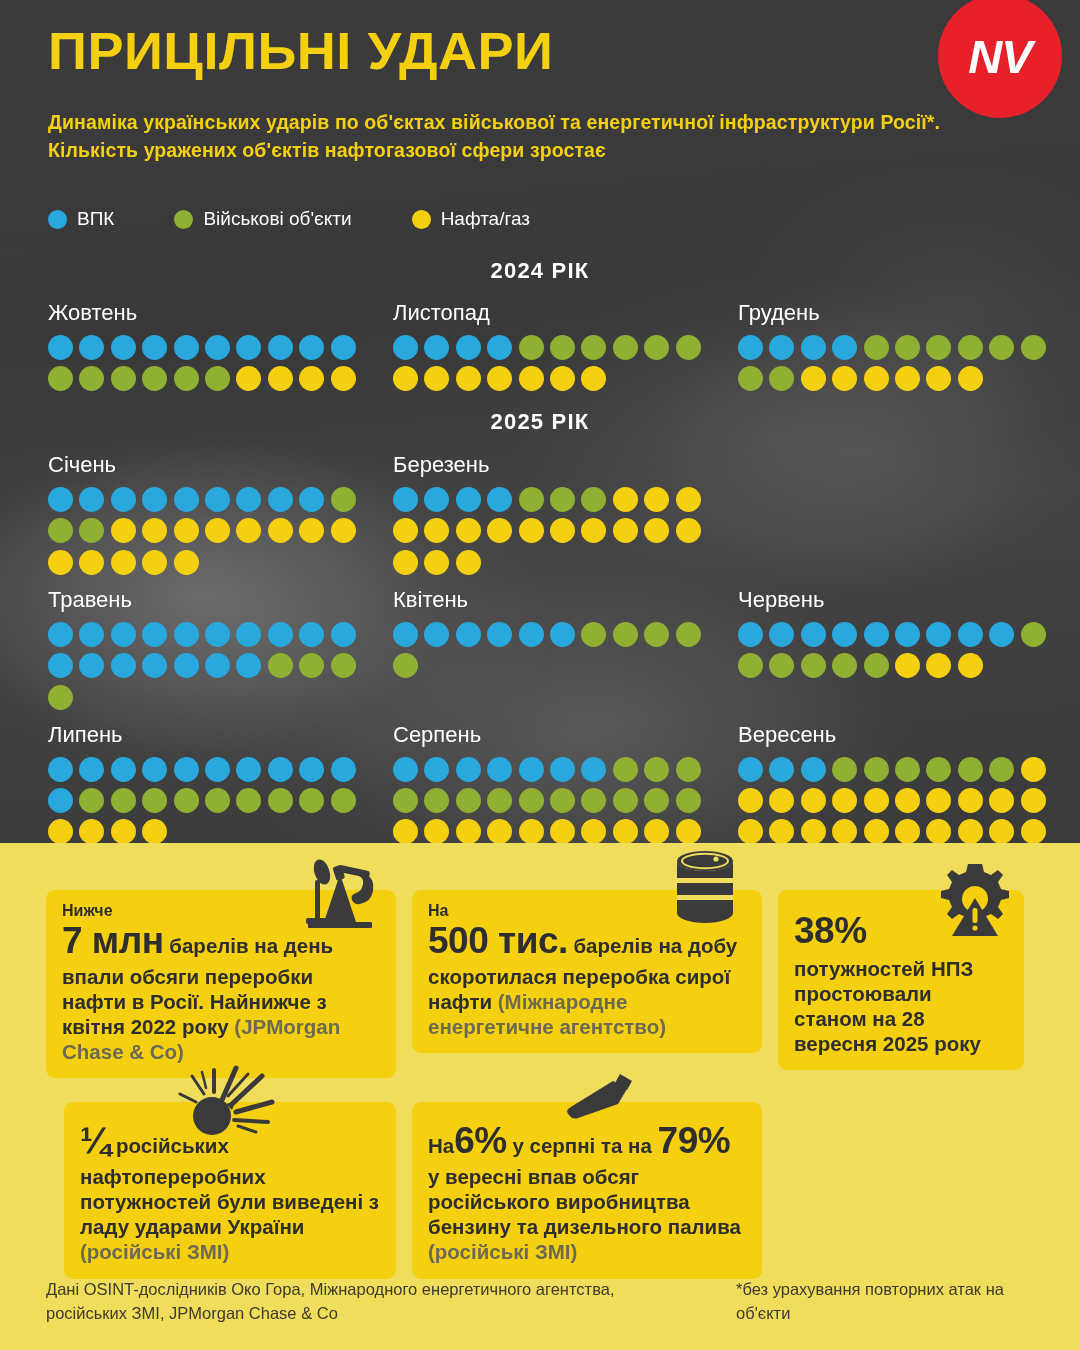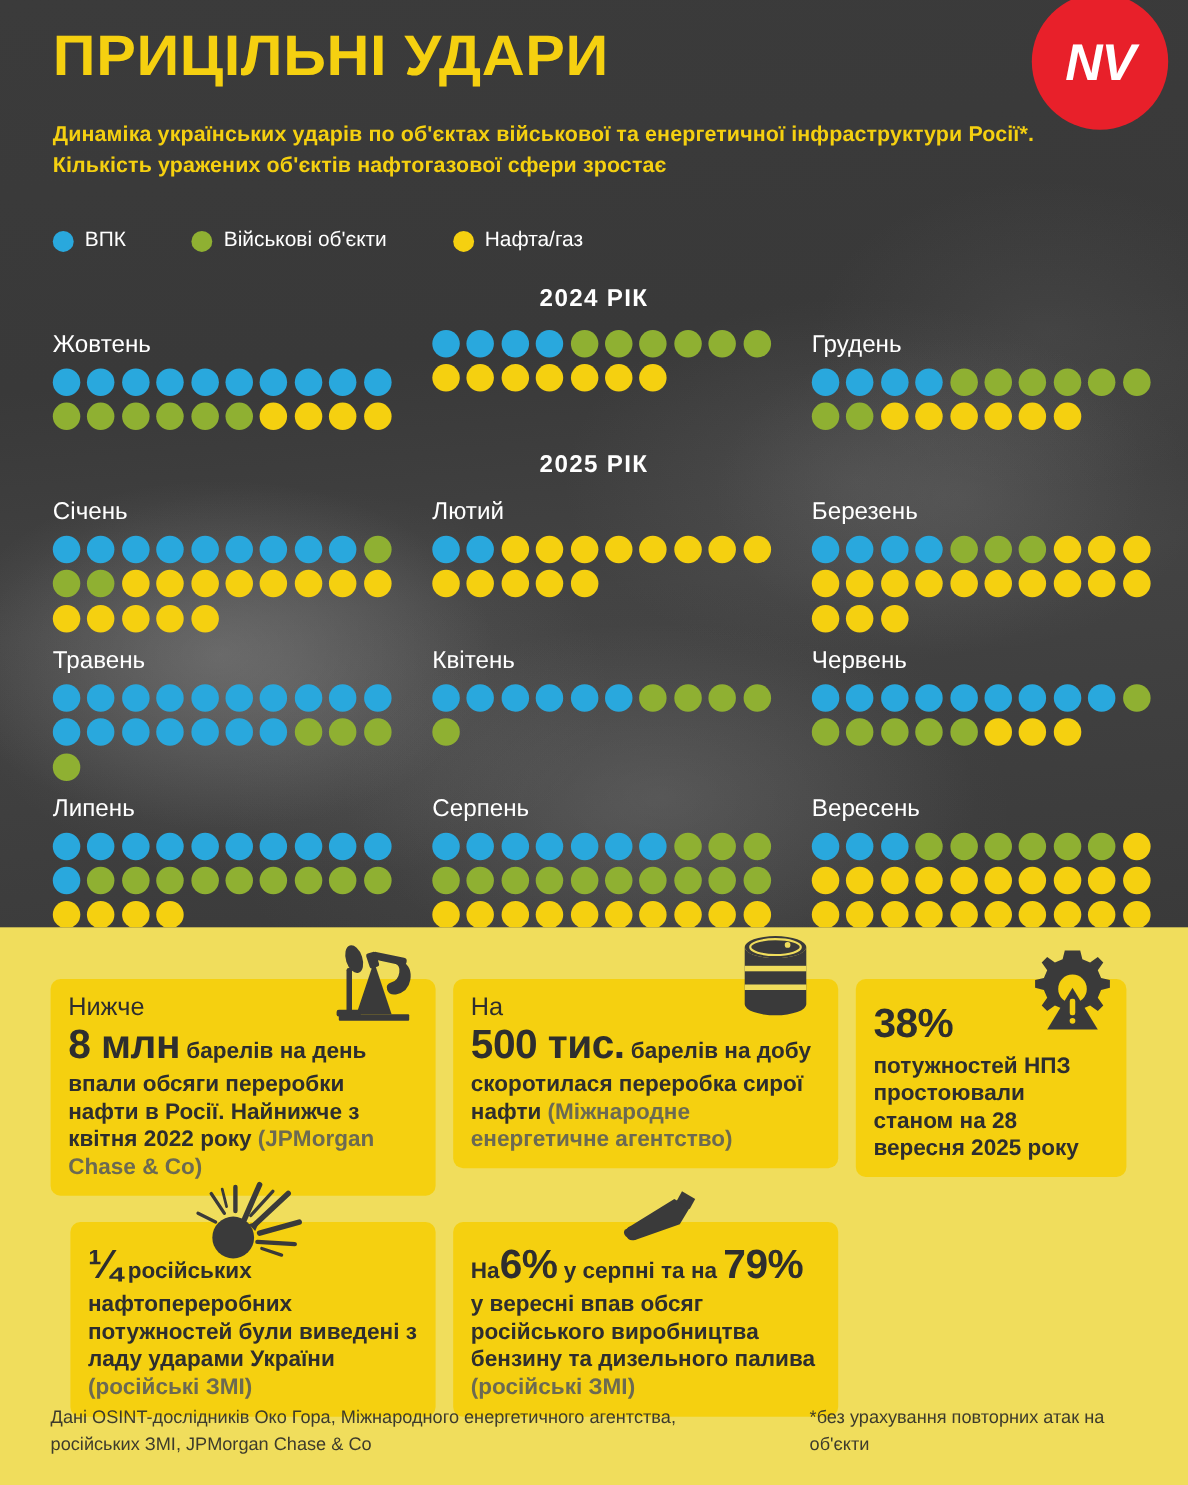--- a/index.html
+++ b/index.html
@@ -83,21 +83,21 @@
     background:#f0dd5c;
   }
   .cards { position:absolute; left:46px; top:47px; width:990px; }
   .card {
     background:#f5d010; border-radius:9px; position:relative;
     color:#2e2e2e; padding:14px 16px 14px 16px;
   }
   .card .line { line-height:1.23; }
   .big { font-weight:bold; font-size:37px; letter-spacing:-.5px; }
   .small { font-size:20.5px; font-weight:bold; }
-  .tiny-lead { font-size:23px; font-weight:normal; display:block; margin-bottom:-2px;}
+  .tiny-lead { font-size:16px; font-weight:bold; display:block; margin-bottom:-2px;}
   .src { color:#6c6a52; font-weight:bold; }
   .icon-abs { position:absolute; z-index:5; }
 
   .footer {
     position:absolute; left:46px; bottom:24px; width:990px;
     display:flex; justify-content:space-between; align-items:flex-start;
     color:#3d3b2c; font-size:16.5px; line-height:1.45;
   }
   .footer .right { }
 </style>
@@ -159,20 +159,21 @@
                 <span class="dot" style="background: rgb(143, 176, 50);"></span>
                 <span class="dot" style="background: rgb(143, 176, 50);"></span>
                 <span class="dot" style="background: rgb(143, 176, 50);"></span>
                 <span class="dot" style="background: rgb(245, 208, 16);"></span>
                 <span class="dot" style="background: rgb(245, 208, 16);"></span>
                 <span class="dot" style="background: rgb(245, 208, 16);"></span>
                 <span class="dot" style="background: rgb(245, 208, 16);"></span>
               </div>
             </div>
             <div class="month">
+              <div class="month-name">Листопад</div>
               <div class="dots">
                 <span class="dot" style="background: rgb(41, 168, 221);"></span>
                 <span class="dot" style="background: rgb(41, 168, 221);"></span>
                 <span class="dot" style="background: rgb(41, 168, 221);"></span>
                 <span class="dot" style="background: rgb(41, 168, 221);"></span>
                 <span class="dot" style="background: rgb(143, 176, 50);"></span>
                 <span class="dot" style="background: rgb(143, 176, 50);"></span>
                 <span class="dot" style="background: rgb(143, 176, 50);"></span>
                 <span class="dot" style="background: rgb(143, 176, 50);"></span>
                 <span class="dot" style="background: rgb(143, 176, 50);"></span>
@@ -226,40 +227,20 @@
                 <span class="dot" style="background: rgb(41, 168, 221);"></span>
                 <span class="dot" style="background: rgb(41, 168, 221);"></span>
                 <span class="dot" style="background: rgb(41, 168, 221);"></span>
                 <span class="dot" style="background: rgb(41, 168, 221);"></span>
                 <span class="dot" style="background: rgb(41, 168, 221);"></span>
                 <span class="dot" style="background: rgb(41, 168, 221);"></span>
                 <span class="dot" style="background: rgb(41, 168, 221);"></span>
                 <span class="dot" style="background: rgb(143, 176, 50);"></span>
                 <span class="dot" style="background: rgb(143, 176, 50);"></span>
                 <span class="dot" style="background: rgb(143, 176, 50);"></span>
-                <span class="dot" style="background: rgb(245, 208, 16);"></span>
-                <span class="dot" style="background: rgb(245, 208, 16);"></span>
-                <span class="dot" style="background: rgb(245, 208, 16);"></span>
-                <span class="dot" style="background: rgb(245, 208, 16);"></span>
-                <span class="dot" style="background: rgb(245, 208, 16);"></span>
-                <span class="dot" style="background: rgb(245, 208, 16);"></span>
-                <span class="dot" style="background: rgb(245, 208, 16);"></span>
-                <span class="dot" style="background: rgb(245, 208, 16);"></span>
-                <span class="dot" style="background: rgb(245, 208, 16);"></span>
-                <span class="dot" style="background: rgb(245, 208, 16);"></span>
-                <span class="dot" style="background: rgb(245, 208, 16);"></span>
-                <span class="dot" style="background: rgb(245, 208, 16);"></span>
-                <span class="dot" style="background: rgb(245, 208, 16);"></span>
-              </div>
-            </div>
-            <div class="month">
-              <div class="month-name">Лютий</div>
-              <div class="dots">
-                <span class="dot" style="background: rgb(41, 168, 221);"></span>
-                <span class="dot" style="background: rgb(41, 168, 221);"></span>
                 <span class="dot" style="background: rgb(245, 208, 16);"></span>
                 <span class="dot" style="background: rgb(245, 208, 16);"></span>
                 <span class="dot" style="background: rgb(245, 208, 16);"></span>
                 <span class="dot" style="background: rgb(245, 208, 16);"></span>
                 <span class="dot" style="background: rgb(245, 208, 16);"></span>
                 <span class="dot" style="background: rgb(245, 208, 16);"></span>
                 <span class="dot" style="background: rgb(245, 208, 16);"></span>
                 <span class="dot" style="background: rgb(245, 208, 16);"></span>
                 <span class="dot" style="background: rgb(245, 208, 16);"></span>
                 <span class="dot" style="background: rgb(245, 208, 16);"></span>
@@ -498,21 +479,21 @@
               <rect x="44" y="16" width="32" height="7" rx="3" transform="rotate(12 60 19)"></rect>
               <path d="M72 22 q9 5 7 17 q-2 11 -13 13 q-6 1 -8 -4 q-2 -5 4 -7 q6 -2 7 -9 q1 -6 -4 -8 z"></path>
               <ellipse cx="28" cy="20" rx="7.5" ry="13" transform="rotate(-18 28 20)"></ellipse>
               <rect x="21" y="28" width="5" height="40" rx="2"></rect>
               <rect x="12" y="66" width="22" height="6" rx="2"></rect>
             </svg>
           </div>
           <div class="card" style="min-height:160px; padding-top:12px;">
             <span class="tiny-lead">Нижче</span>
             <div class="line">
-              <span class="big">8 млн</span><span class="small"> барелів на день впали обсяги переробки нафти в Росії. Найнижче з квітня 2022 року </span><span class="small src">(JPMorgan Chase &amp; Co)</span>
+              <span class="big">7 млн</span><span class="small"> барелів на день впали обсяги переробки нафти в Росії. Найнижче з квітня 2022 року </span><span class="small src">(JPMorgan Chase &amp; Co)</span>
             </div>
           </div>
         </div>
 
         <div style="position:relative; width:350px;">
           <div class="icon-abs" style="right:24px; top:-40px;">
             <svg width="66" height="76" viewBox="0 0 66 76" fill="#3a3a3a">
               <ellipse cx="33" cy="11" rx="28" ry="10" fill="#3a3a3a"></ellipse>
               <ellipse cx="33" cy="11" rx="23" ry="7.2" fill="none" stroke="#f0dd5c" stroke-width="2"></ellipse>
               <circle cx="44" cy="9" r="2.6" fill="#f0dd5c"></circle>

